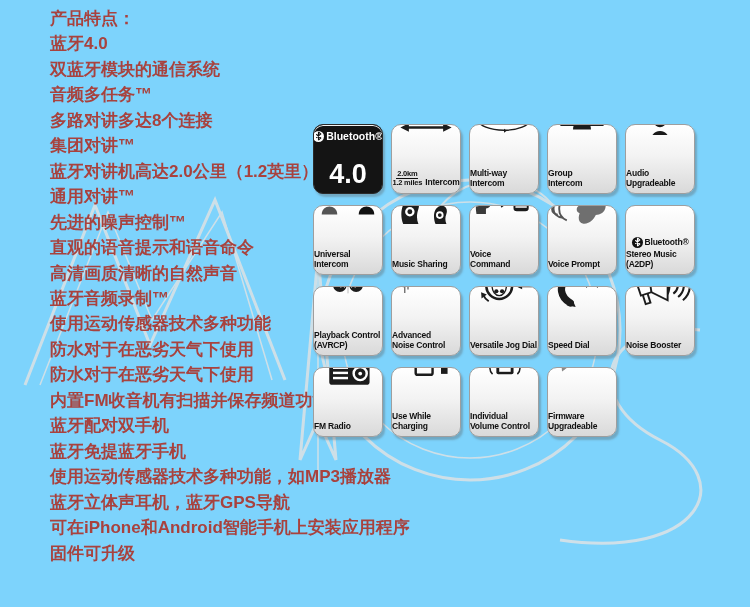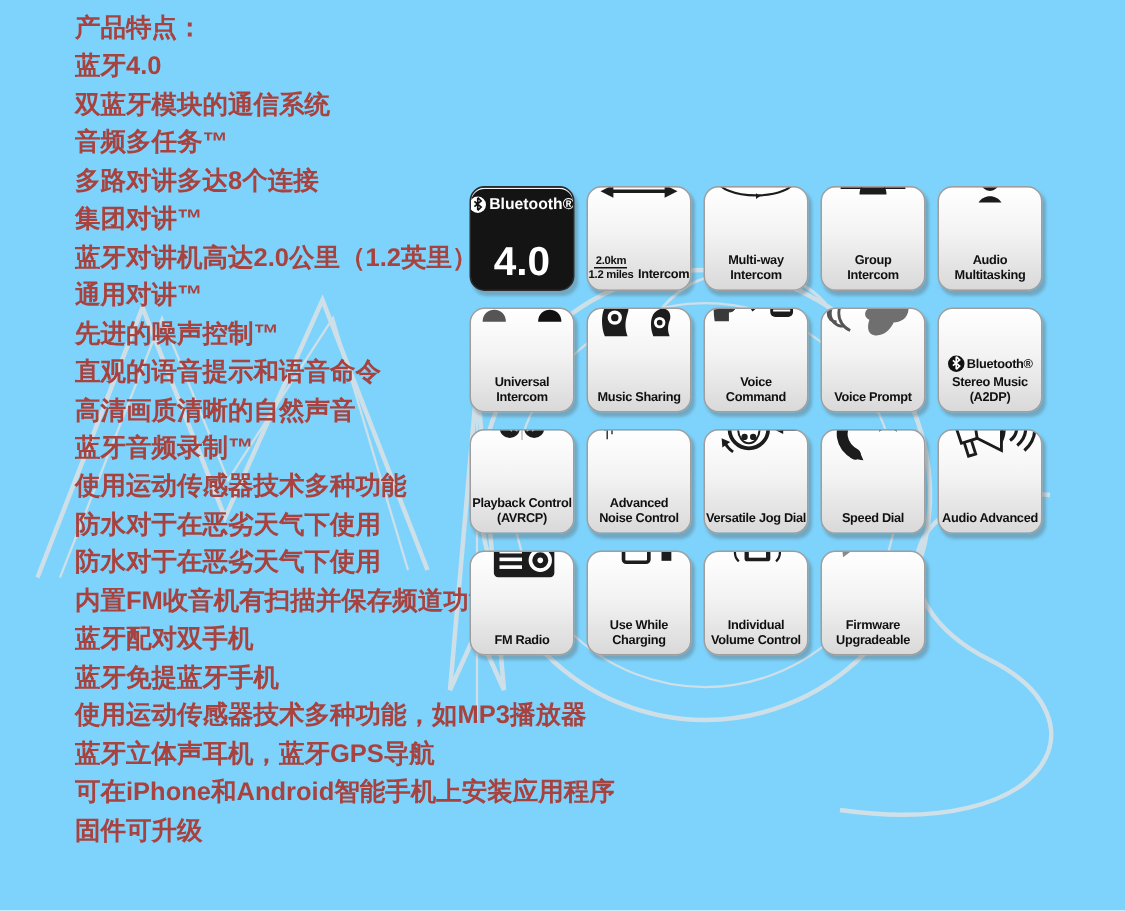--- a/index.html
+++ b/index.html
@@ -10,21 +10,21 @@
   .features{position:absolute;left:50px;top:6px;z-index:2;font-size:17px;line-height:25.45px;
             font-weight:600;color:#a8423e;white-space:nowrap;}
   
   .grid{position:absolute;left:313px;top:124px;z-index:2;display:grid;
         grid-template-columns:repeat(5,70px);column-gap:8px;row-gap:11px;}
   .badge{width:70px;height:70px;box-sizing:border-box;border:1px solid #9e9e9e;border-radius:10px;
          background:linear-gradient(180deg,#ffffff 0%,#f3f3f3 45%,#d9d9d9 100%);
          box-shadow:2px 3px 2px rgba(90,90,90,.35), inset 0 1px 0 rgba(255,255,255,.95);
          display:flex;flex-direction:column;align-items:center;justify-content:flex-end;overflow:hidden;}
   .badge .icon{flex:1;width:100%;display:flex;align-items:center;justify-content:center;padding-top:3px;}
-  .badge .label{font-size:8.5px;font-weight:bold;color:#101010;text-align:center;line-height:1.18;
+  .badge .label{font-size:8.5px;font-weight:bold;color:#101010;text-align:left;line-height:1.18;
                 white-space:pre-line;padding-bottom:5px;letter-spacing:-.2px;width:100%;margin-top:33px;}
   
   .badge.dark{background:#141414;border-color:#2a2a2a;
               display:flex;flex-direction:column;align-items:center;justify-content:center;gap:1px;}
   .bt40top{display:flex;align-items:center;gap:2px;color:#fff;font-size:10.5px;font-weight:bold;}
   .bt40num{color:#fff;font-size:27px;font-weight:bold;line-height:1;margin-top:18px;}
   .runewrap{display:inline-flex;align-items:center;justify-content:center;width:11px;height:11px;border-radius:50%;}
   .btrow{display:flex;align-items:center;justify-content:center;gap:2px;margin-bottom:1px;font-size:8.5px;}
   
   .label.dist{display:flex;align-items:flex-end;justify-content:center;gap:3px;padding-bottom:6px;}
@@ -170,21 +170,21 @@
             <circle cx="49" cy="22" r="9" fill="#9d9d9d"></circle>
             <rect x="42.5" y="18" width="13" height="8" rx="2" fill="#333"></rect>
             <text x="44.3" y="24.3" font-size="5.5" font-weight="bold" fill="#fff">GPS</text>
             <g transform="translate(32 40) scale(1.15)" fill="#1a1a1a">
               <circle cx="0" cy="-9" r="5.5"></circle>
               <rect x="-4.5" y="-11" width="7" height="3" fill="#fff"></rect>
               <path d="M-8 8 C-8 -3 8 -3 8 8 Z"></path>
             </g>
           </svg>
         </div>
-        <div class="label">Audio Multitasking</div>
+        <div class="label">Audio Upgradeable</div>
       </div>
       <div class="badge">
         <div class="icon">
           <svg viewBox="0 0 64 40" width="60" height="37">
             <g transform="translate(12 30) scale(1.05)" fill="#555">
               <circle cx="0" cy="-9" r="5.5"></circle>
               <rect x="-4.5" y="-11" width="7" height="3" fill="#fff"></rect>
               <path d="M-8 8 C-8 -3 8 -3 8 8 Z"></path>
             </g>
             <g transform="translate(52 30) scale(1.05)" fill="#111">
@@ -331,21 +331,21 @@
               <path d="M14 31.5 L17 41 L22 39.5 L19 30"></path>
             </g>
             <path d="M40 10 C44 14 44 28 40 32 Z" fill="#1c1c1c"></path>
             <g fill="none" stroke="#1c1c1c" stroke-width="2.2">
               <path d="M46 12 A11 11 0 0 1 46 30"></path>
               <path d="M51 8.5 A16 16 0 0 1 51 33.5"></path>
               <path d="M56 5 A21 21 0 0 1 56 37"></path>
             </g>
           </svg>
         </div>
-        <div class="label">Audio Advanced</div>
+        <div class="label">Noise Booster</div>
       </div>
       <div class="badge">
         <div class="icon">
           <svg viewBox="0 0 64 44" width="60" height="42">
             <g fill="none" stroke="#1c1c1c" stroke-width="1.8">
               <path d="M7 9 A10 10 0 0 1 19 4"></path>
               <path d="M10 12.5 A6 6 0 0 1 17 9.5"></path>
             </g>
             <path d="M14 15 L17 18" stroke="#1c1c1c" stroke-width="2"></path>
             <rect x="12" y="17" width="43" height="24" rx="3" fill="#1c1c1c"></rect>

